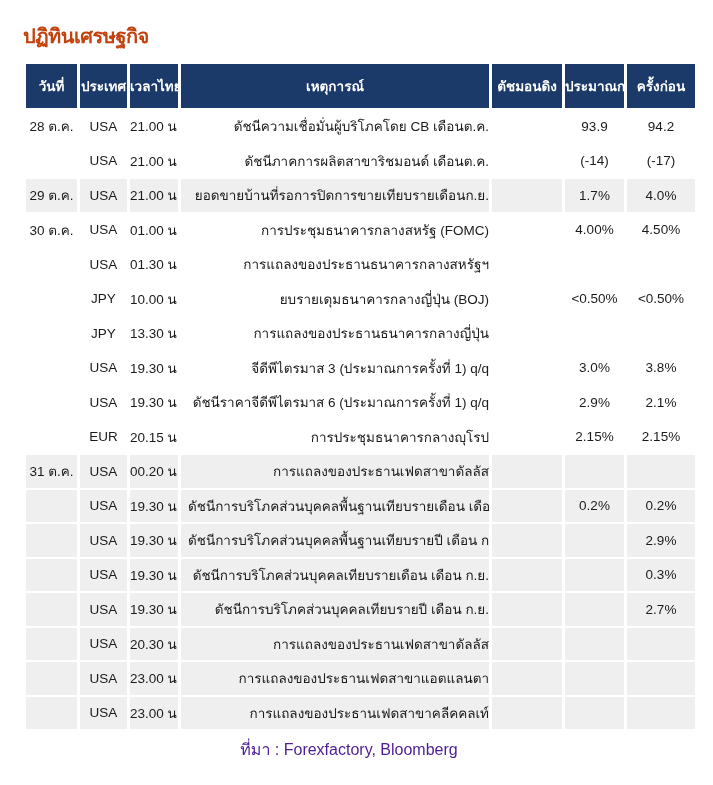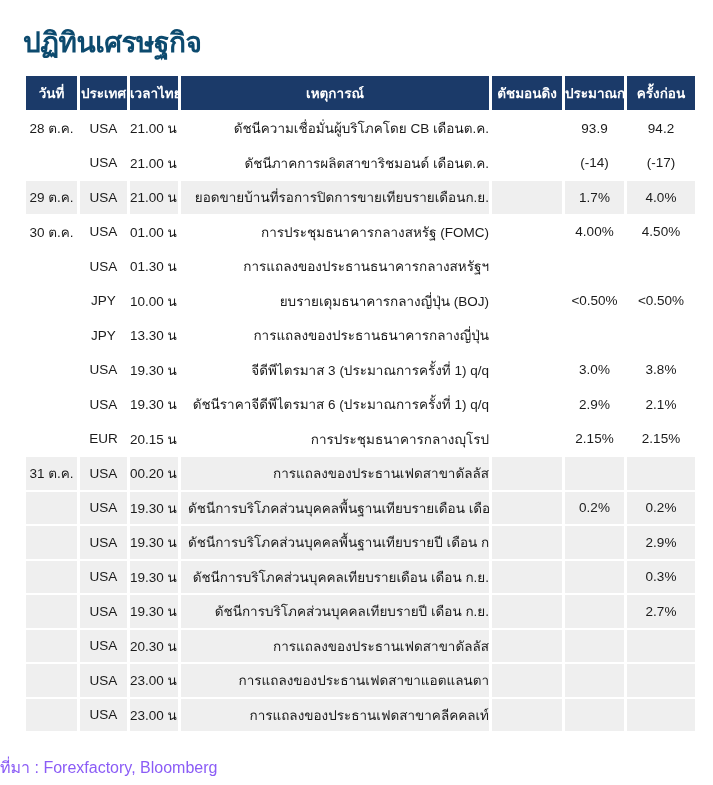--- a/index.html
+++ b/index.html
@@ -10,39 +10,39 @@
   }
   *{box-sizing:border-box;margin:0;padding:0;}
   html,body{width:713px;height:785px;background:#ffffff;overflow:hidden;}
   body{
     font-family:"Liberation Sans","DejaVu Sans",sans-serif;
     color:var(--body-text);
   }
   .page{width:713px;height:785px;position:relative;}
   h1.page-title{
     margin:20px 0 10px 23px;
-    font-size:28px;
+    font-size:20px;
     font-weight:800;
     letter-spacing:-0.5px;
-    color:#0c4a6e;
+    color:#c2410c;
     font-family:Liberation Mono, monospace;
   }
   table.calendar{
     margin-left:23px;
     width:675px;
     table-layout:fixed;
     border-collapse:separate;
     border-spacing:3px 2px;
   }
   table.calendar th{
     background:var(--header-bg);
     color:var(--header-text);
     font-size:13.5px;
     font-weight:700;
-    height:34px;
+    height:44px;
     text-align:center;
     vertical-align:middle;
     white-space:nowrap;
     overflow:hidden;
   }
   table.calendar td{
     height:32.5px;
     font-size:13.5px;
     text-align:center;
     vertical-align:middle;
@@ -51,25 +51,25 @@
     background:#ffffff;
   }
   table.calendar td.event-cell{
     text-align:right;
     padding-left:7px;
   }
   table.calendar tr.shaded td{
     background:var(--row-alt-bg);
   }
   .source-note{
-    margin-top:22px;
+    margin-top:6px;
     margin-right:15px;
-    text-align:left;
+    text-align:center;
     font-size:16px;
-    color:#8b5cf6;
+    color:#4c1d95;
   }
 </style>
 </head>
 <body>
 
 <div class="page">
 
   <h1 class="page-title">ปฏิทินเศรษฐกิจ</h1>
 
   <table class="calendar">

